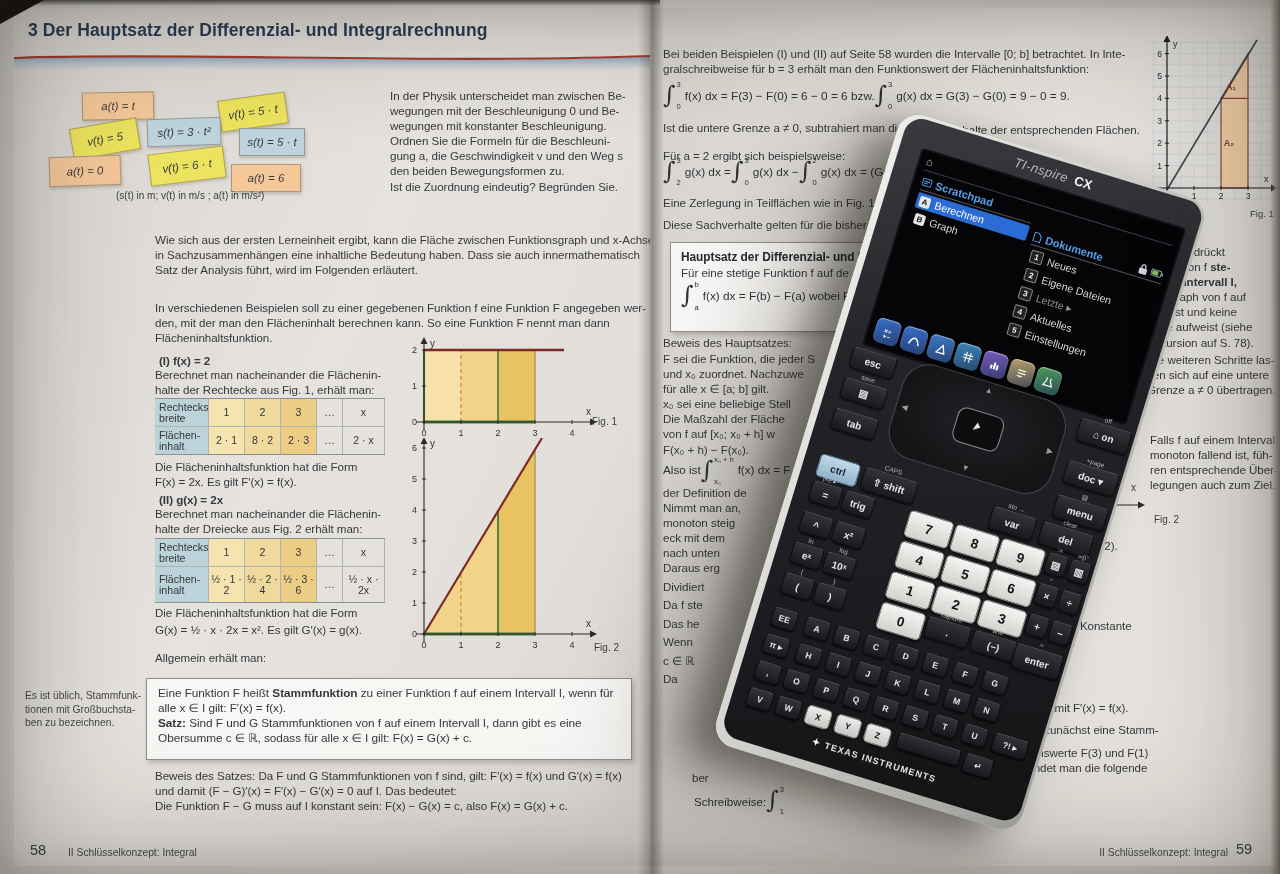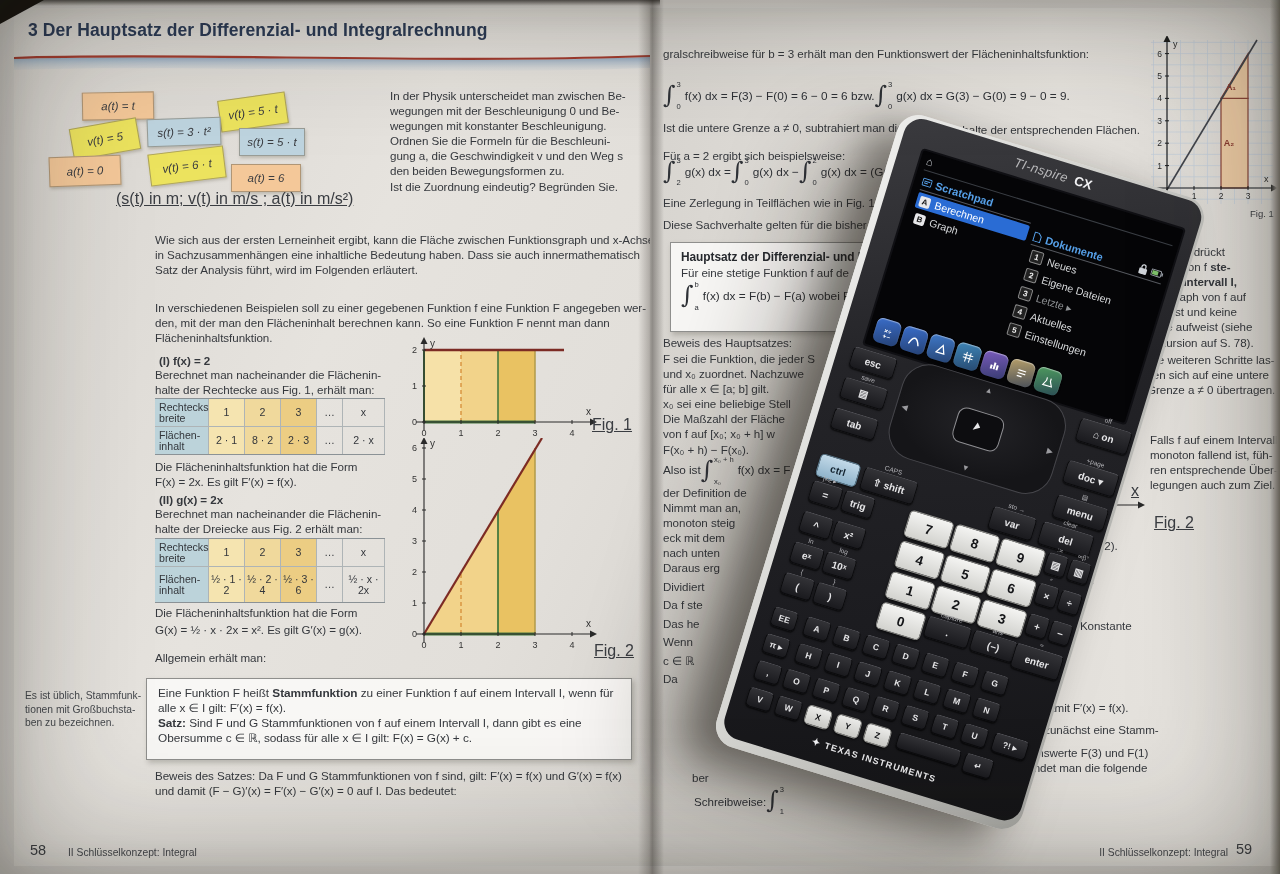--- a/index.html
+++ b/index.html
@@ -37,21 +37,21 @@
   .tc.y1{background:#f5e4b0;}
   .tc.y2{background:#f0d99c;}
   .tc.y3{background:#eccd83;}
   .tc.pl{background:transparent;}
   .fline{display:flex;align-items:center;font-size:11.8px;color:#2f3237;white-space:nowrap;}
   .isym{font-family:"DejaVu Serif",serif;font-size:24px;line-height:1;margin-top:-2px;}
   .ilim{display:inline-flex;flex-direction:column;justify-content:space-between;height:30px;font-size:7.6px;color:#2f3237;margin:0 4px 0 1px;}
   .ilim i{font-style:normal;line-height:1;}
   .box-frame{position:absolute;background:rgba(250,249,246,.92);border:1px solid #8f8f8d;
     box-shadow:2px 3px 5px rgba(60,55,45,.25);}
-  .caption{font-size:16px;color:#3a3d42;text-decoration:underline;}
+  .caption{font-size:10px;color:#3a3d42;}
   
   #calculator{position:absolute;left:800px;top:142px;width:320px;height:660px;z-index:20;
     transform:rotate(17deg);transform-origin:50% 50%;border-radius:22px;
     background:linear-gradient(105deg,#efefed 0%,#cfcfcb 45%,#a9a9a5 100%);
     padding:3px 3px 9px 7px;box-sizing:border-box;
     box-shadow:-26px 20px 40px rgba(25,20,14,.45), -60px 45px 90px rgba(25,20,14,.28);}
   #calc-body{position:relative;width:100%;height:100%;border-radius:18px;
     background:linear-gradient(160deg,#3b3b3f 0%,#242428 35%,#1b1b1f 75%,#141416 100%);}
   #brand{position:absolute;left:0;top:7px;width:100%;text-align:center;font-size:13px;}
   #brand .b1{color:#b7b7b9;font-style:italic;letter-spacing:.5px;}
@@ -286,28 +286,30 @@
     <div id="def-box" class="box-frame" style="left:132px;top:670px;width:486px;height:82px;padding:7px 11px;box-sizing:border-box;">
         <div class="line bodytext" style="font-size: 11.8px;"><span>Eine Funktion F heißt </span><span class="bold">Stammfunktion</span><span> zu einer Funktion f auf einem Intervall I, wenn für</span></div>
         <div class="line bodytext" style="font-size: 11.8px;"><span>alle x ∈ I gilt:  F′(x) = f(x).</span></div>
         <div class="line bodytext" style="font-size: 11.8px;"><span class="bold">Satz:</span><span>  Sind F und G Stammfunktionen von f auf einem Intervall I, dann gibt es eine</span></div>
         <div class="line bodytext" style="font-size: 11.8px;"><span>Obersumme c ∈ ℝ, sodass für alle x ∈ I gilt:  F(x) = G(x) + c.</span></div>
       </div>
 
     <div id="beweis-satz" class="abs bodytext" style="left:141px;top:760px;">
         <div class="line">Beweis des Satzes: Da F und G Stammfunktionen von f sind, gilt:  F′(x) = f(x)  und  G′(x) = f(x)</div>
         <div class="line">und damit  (F − G)′(x) = F′(x) − G′(x) = 0  auf I. Das bedeutet:</div>
+        <div class="line">Die Funktion F − G muss auf I konstant sein:  F(x) − G(x) = c,  also  F(x) = G(x) + c.</div>
       </div>
 
     <span class="abs" style="left:16px;top:834px;font-size:14.5px;color:#3b3e43;">58</span>
     <span class="abs" style="left:54px;top:839px;font-size:10.3px;color:#45484d;">II  Schlüsselkonzept: Integral</span>
   </div>
 
   <div id="right-page">
     <div id="rp-para1" class="abs bodytext" style="left:13px;top:38px;">
+        <div class="line">Bei beiden Beispielen (I) und (II) auf Seite 58 wurden die Intervalle [0; b] betrachtet. In Inte-</div>
         <div class="line">gralschreibweise für b = 3 erhält man den Funktionswert der Flächeninhaltsfunktion:</div>
       </div>
     <div class="abs fline" style="left:13px;top:70px;height:36px;">
         <span style="display: inline-flex; align-items: center;">
           <span class="isym">∫</span>
           <span class="ilim">
             <i>3</i>
             <i>0</i>
           </span>
         </span>

